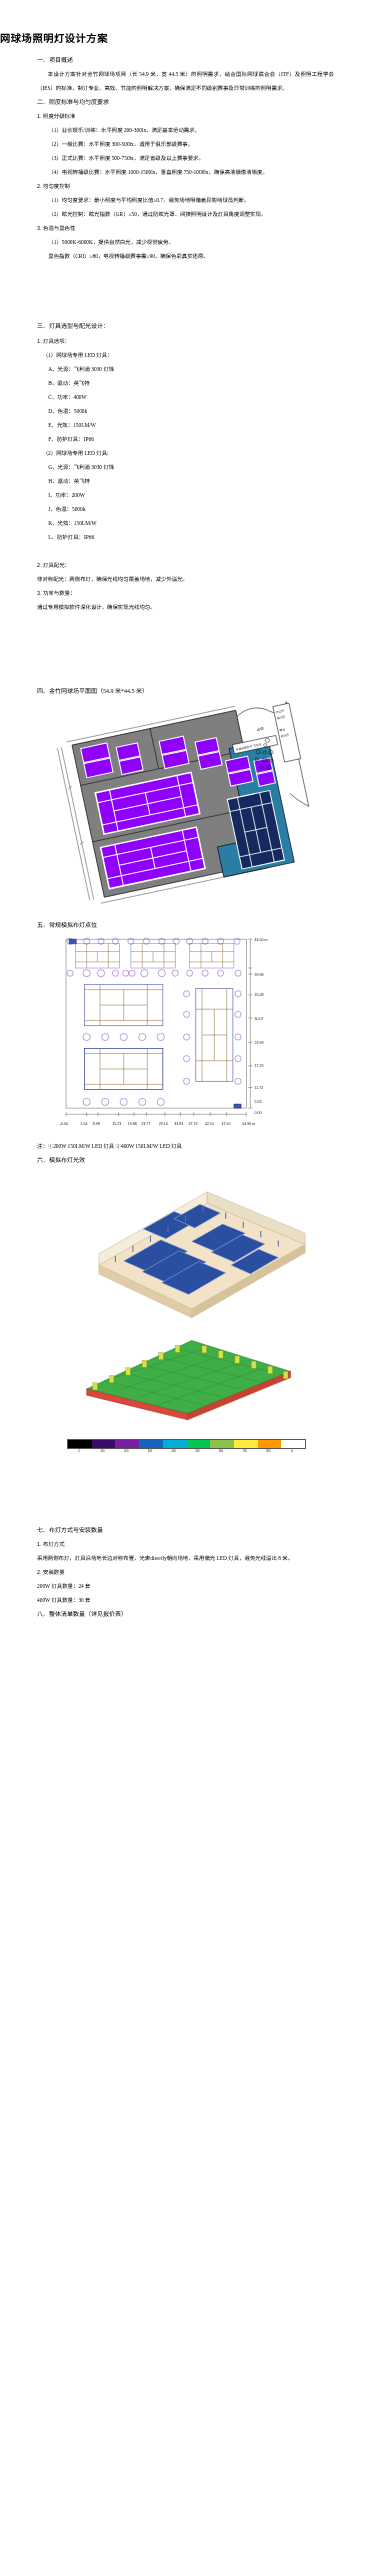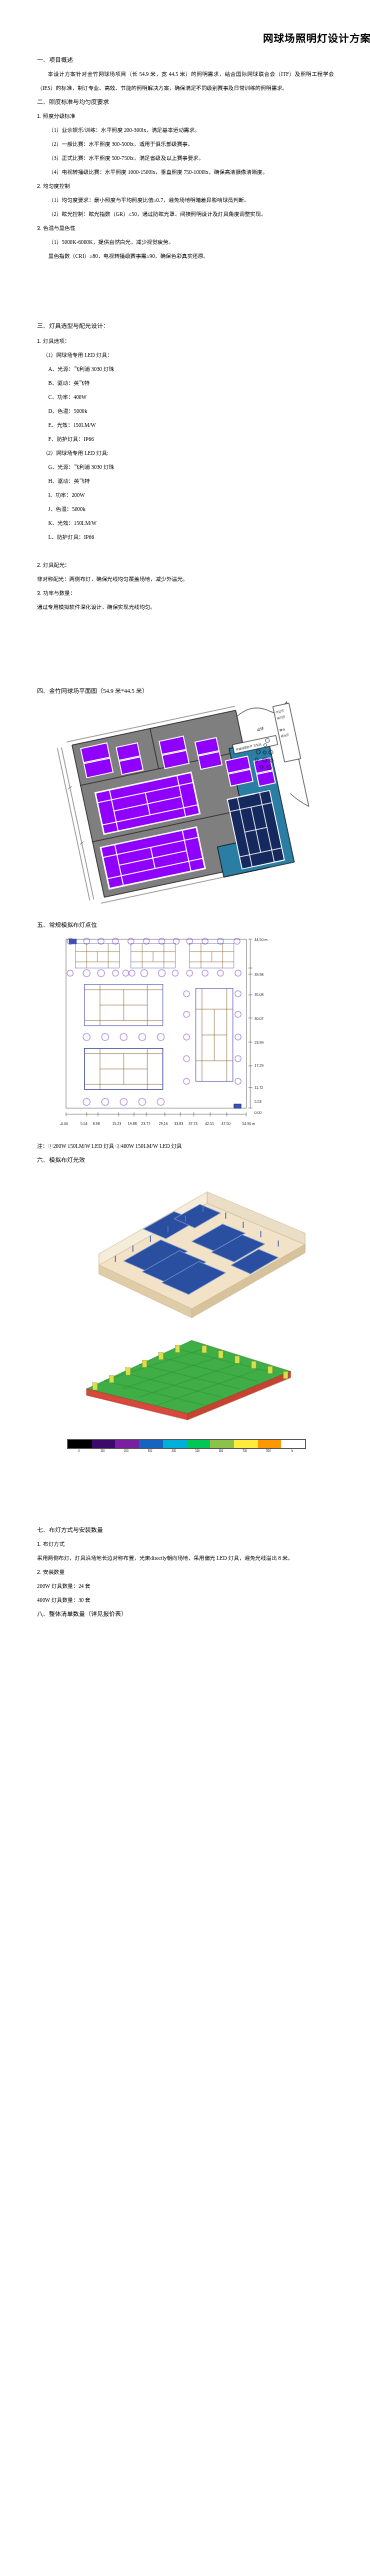--- a/index.html
+++ b/index.html
@@ -17,21 +17,21 @@
     background:#fff;
     overflow:hidden;
   }
   .doc{
     position:absolute;
     left:0; top:0;
     width:371px;
   }
   .spacer-top{height:32px;}
   .doc-title{
-    text-align:right;
+    text-align:left;
     font-size:10.3px;
     font-weight:bold;
     letter-spacing:0.5px;
     font-family:"Liberation Serif","DejaVu Serif",serif;
     margin:0 0 7.2px 0;
     line-height:1.3;
   }
   .body-wrap{ padding:0 37px 0 37px; }
   .h2{
     font-size:6px;

